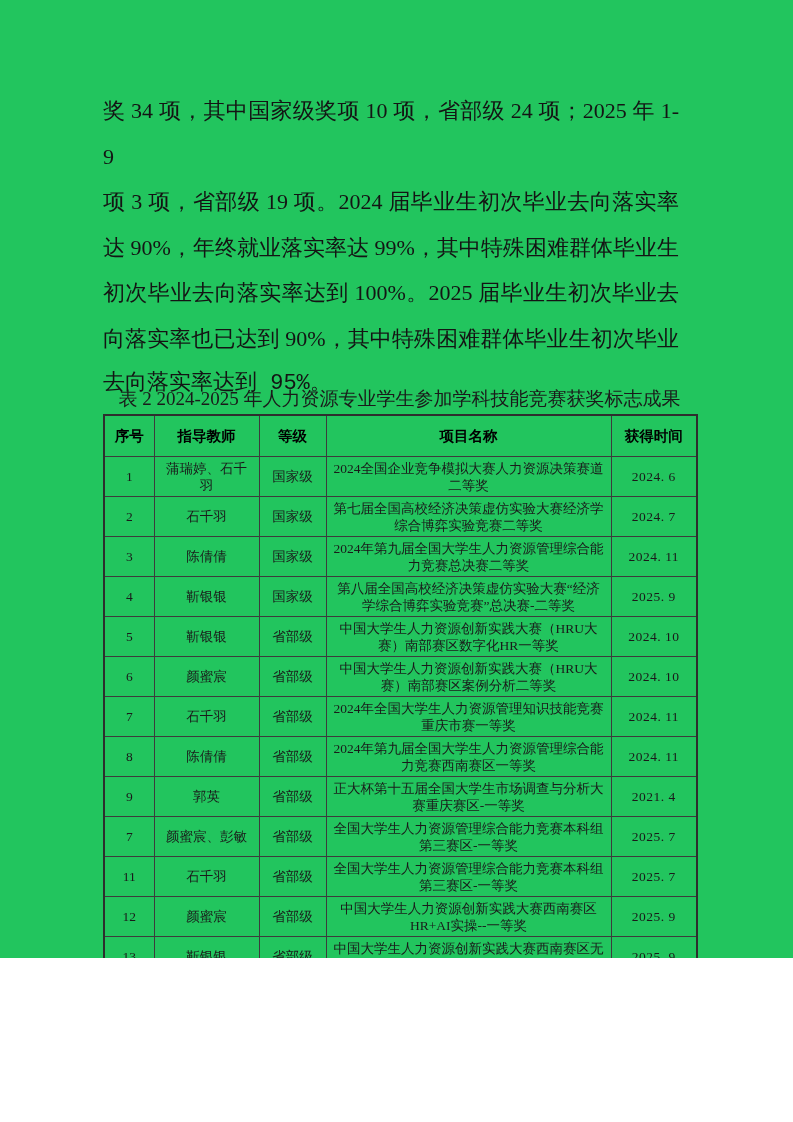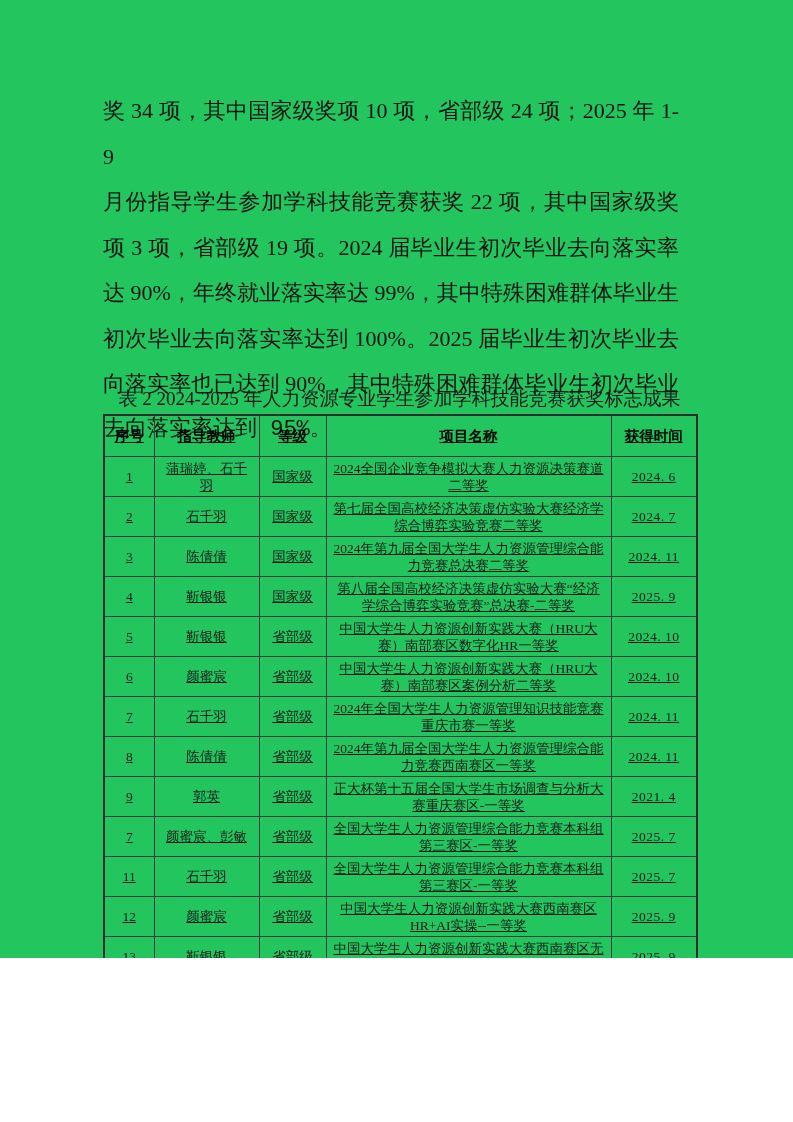--- a/index.html
+++ b/index.html
@@ -39,21 +39,20 @@
     color:#1a1a1a;
   }
   table.awards {
     position:absolute;
     left:103px;
     top:414px;
     width:593px;
     border-collapse:collapse;
     table-layout:fixed;
     border:2px solid #2e2e2e;
-    text-decoration:underline;
   }
   table.awards th, table.awards td {
     border:1px solid #3c3c3c;
     text-align:center;
     vertical-align:middle;
     padding:1px 5px;
     overflow:hidden;
   }
   table.awards th {
     font-family:"Liberation Sans","DejaVu Sans",sans-serif;
@@ -70,21 +69,20 @@
   }
   td.c-date { font-size:13.5px; letter-spacing:0.5px; }
 </style>
 </head>
 <body>
 
 <div class="page">
 
   <div class="para">
     <div class="para-line">奖 34 项，其中国家级奖项 10 项，省部级 24 项；2025 年 1-9</div>
-    <div class="para-line">月份指导学生参加学科技能竞赛获奖 22 项，其中国家级奖</div>
     <div class="para-line">项 3 项，省部级 19 项。2024 届毕业生初次毕业去向落实率</div>
     <div class="para-line">达 90%，年终就业落实率达 99%，其中特殊困难群体毕业生</div>
     <div class="para-line">初次毕业去向落实率达到 100%。2025 届毕业生初次毕业去</div>
     <div class="para-line">向落实率也已达到 90%，其中特殊困难群体毕业生初次毕业</div>
     <div class="para-line last">去向落实率达到 95%。</div>
   </div>
 
   <div class="caption">表 2 2024-2025 年人力资源专业学生参加学科技能竞赛获奖标志成果</div>
 
   <table class="awards">

